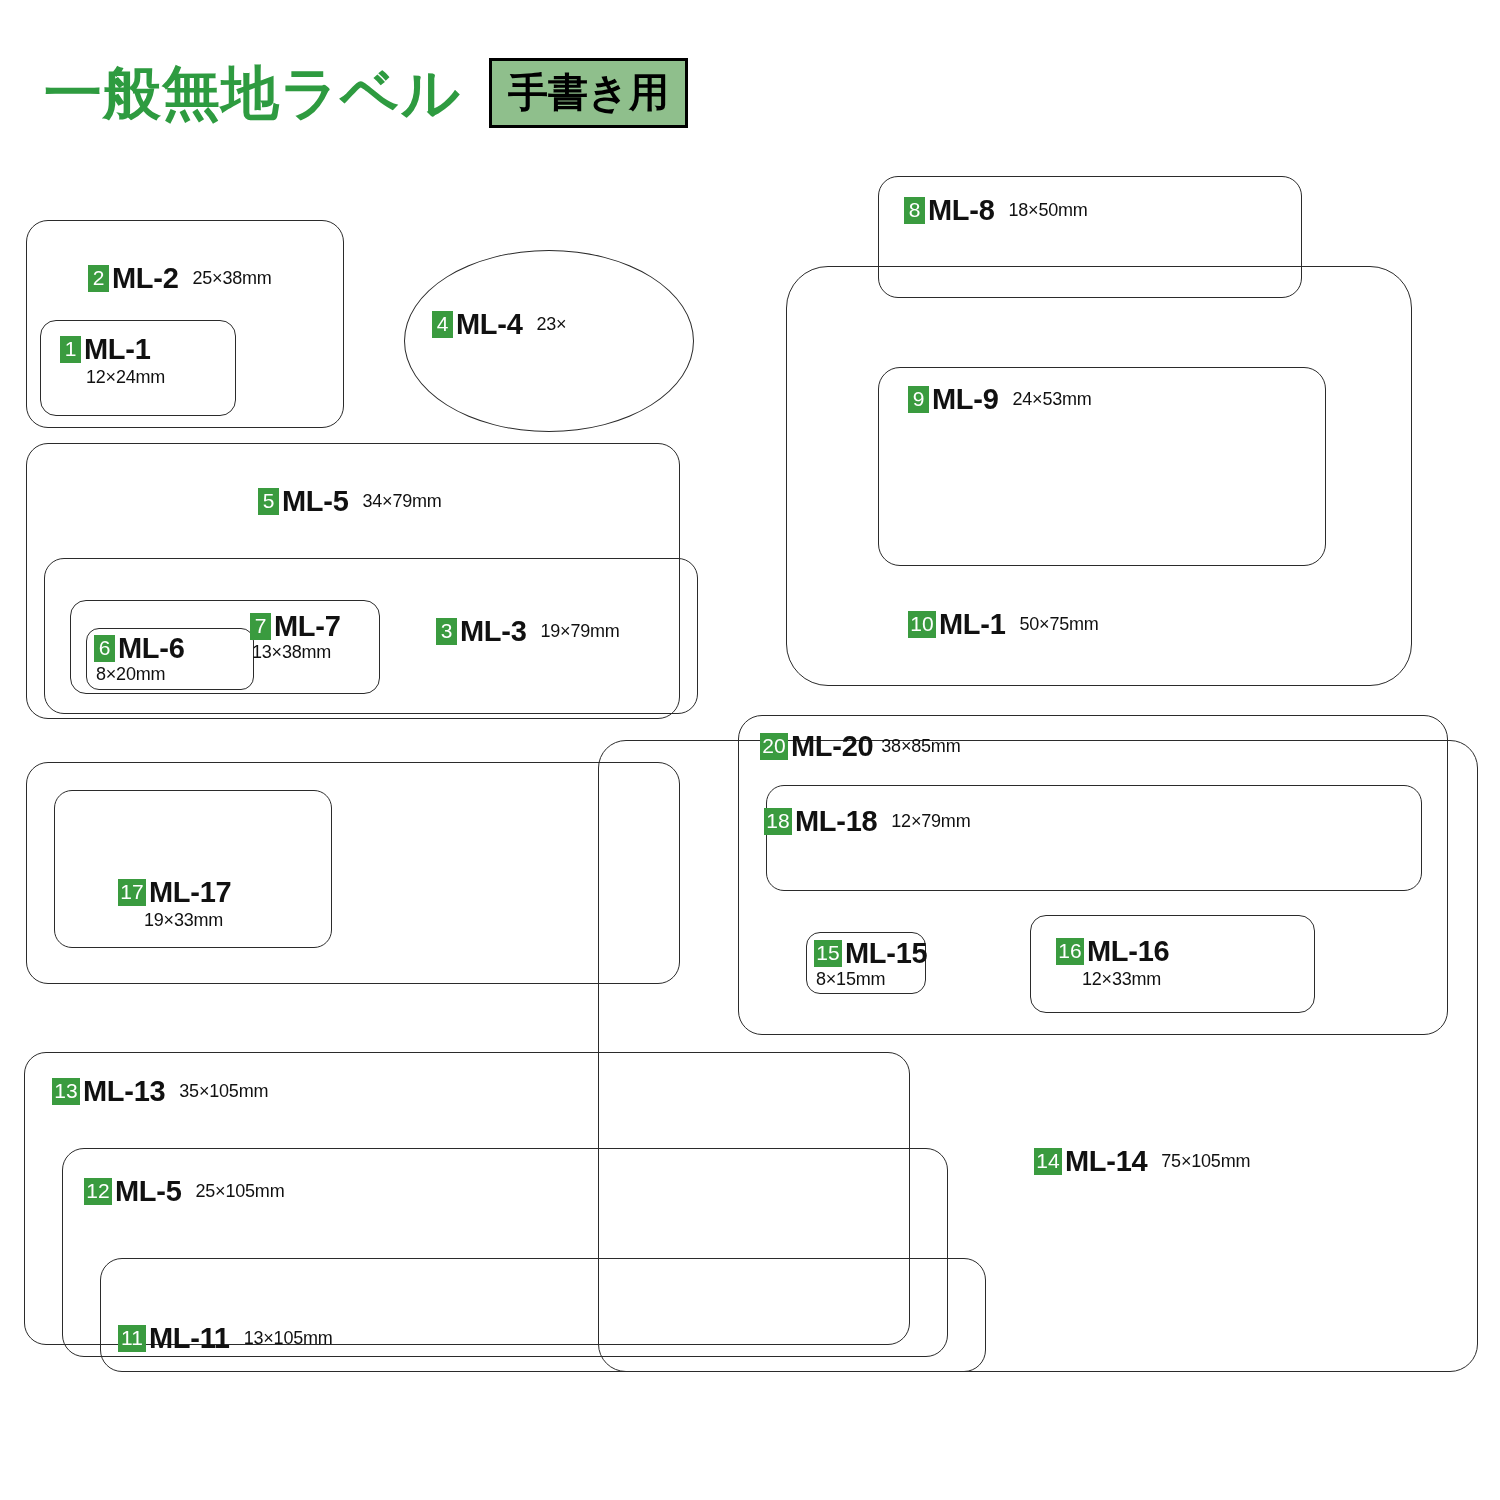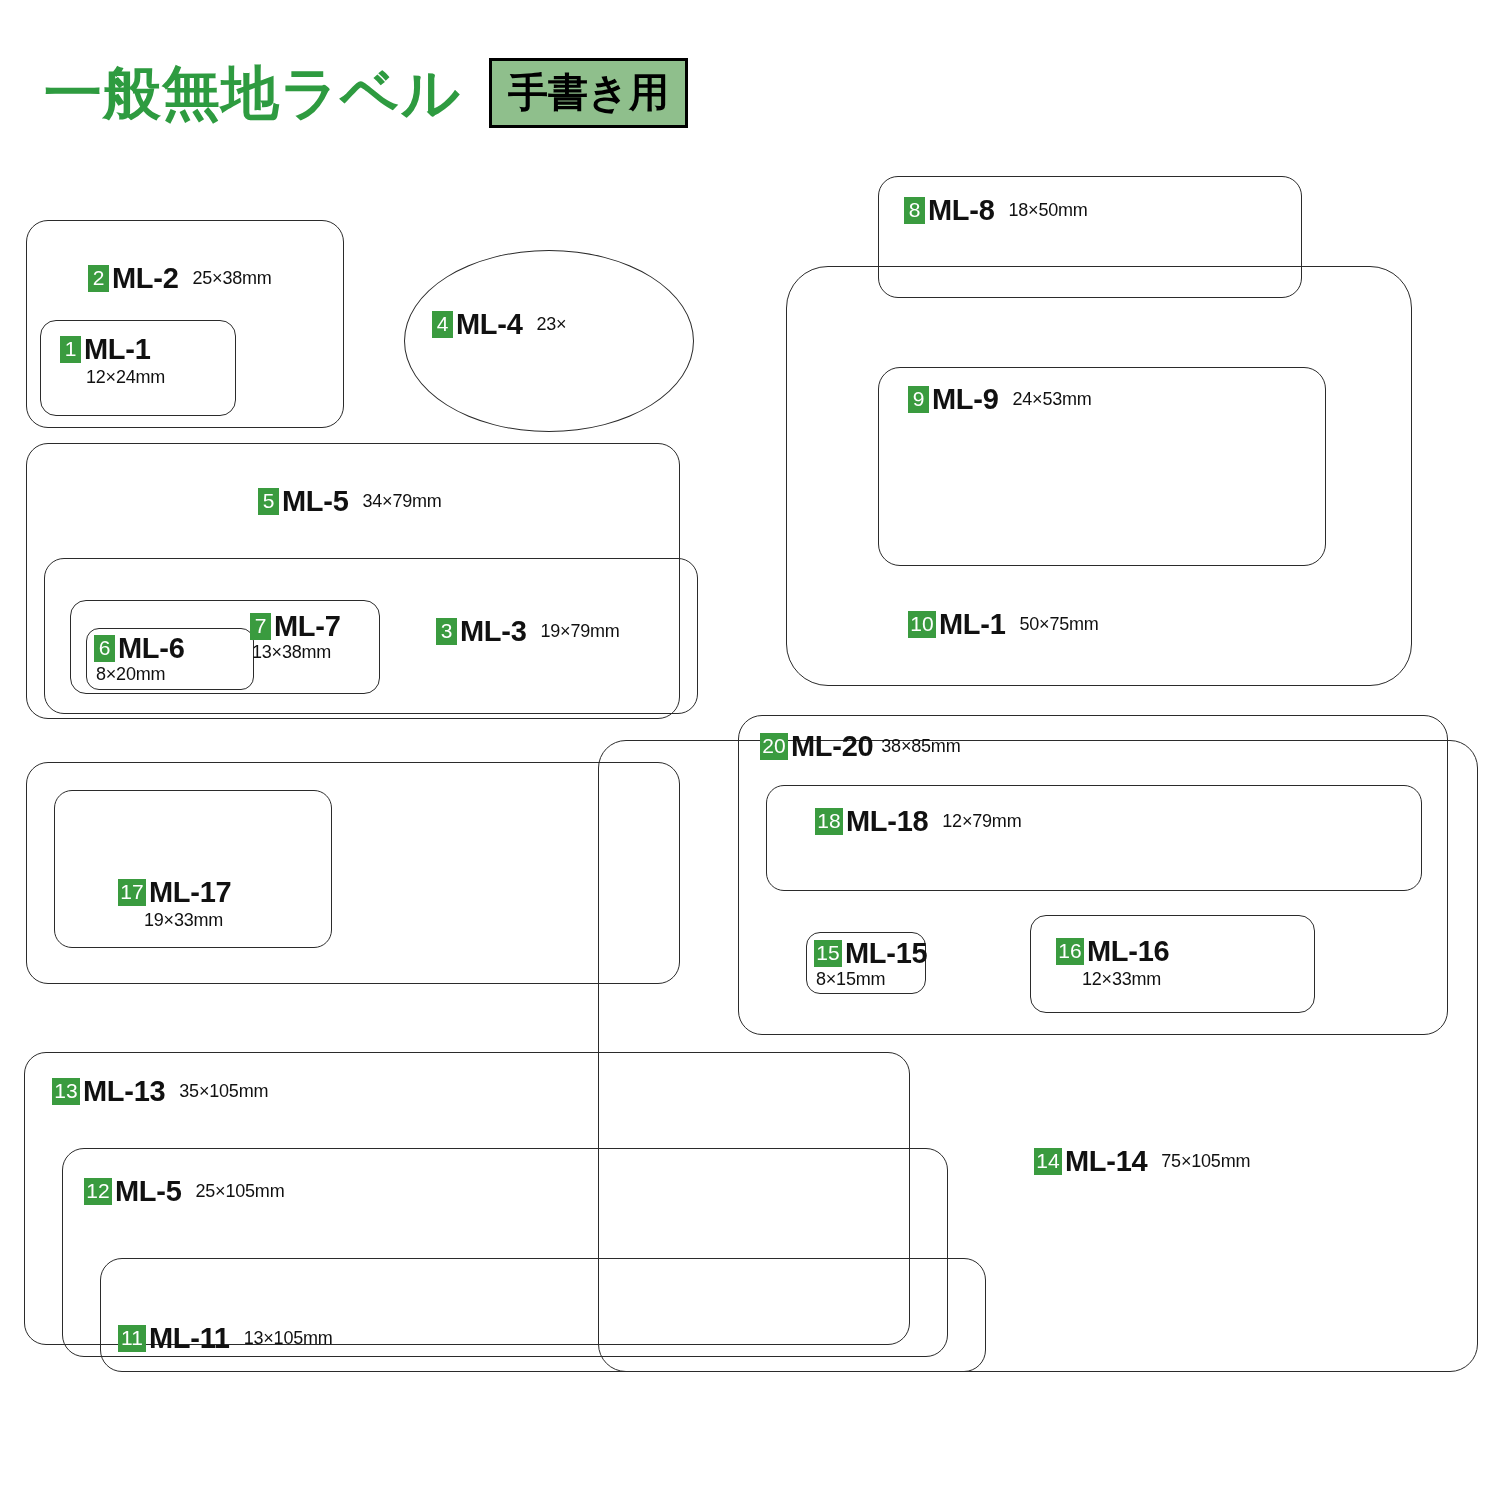--- a/index.html
+++ b/index.html
@@ -197,21 +197,21 @@
 
 
   <div class="cap" style="left:760px;top:730px;">
     <span class="row1">
       <span class="num wide">20</span>
       <span class="code">ML-20</span>
       <span class="dim inline" style="margin-left:8px;">38×85mm</span>
     </span>
   </div>
 
-  <div class="cap" style="left:815px;top:805px;">
+  <div class="cap" style="left:764px;top:805px;">
     <span class="row1">
       <span class="num wide">18</span>
       <span class="code">ML-18</span>
       <span class="dim inline">12×79mm</span>
     </span>
   </div>
 
   <div class="cap" style="left:814px;top:937px;">
     <span class="row1">
       <span class="num wide">15</span>

